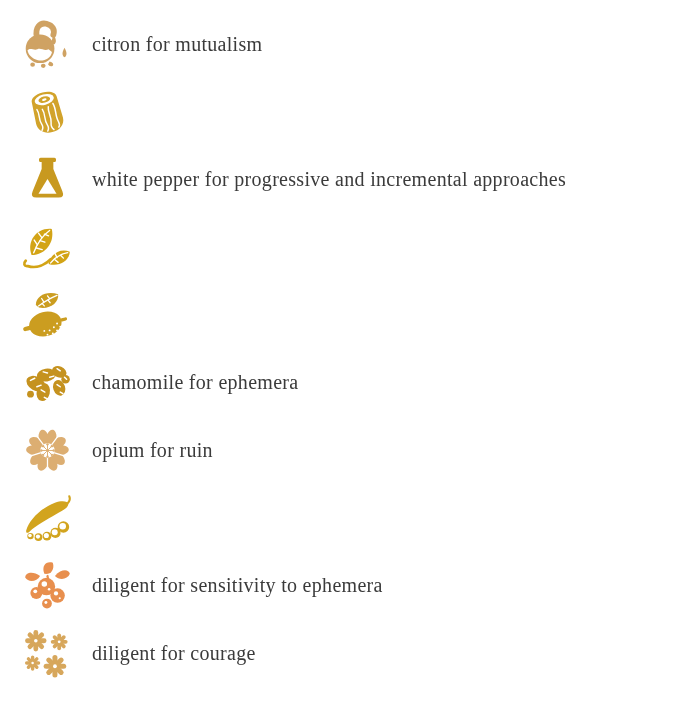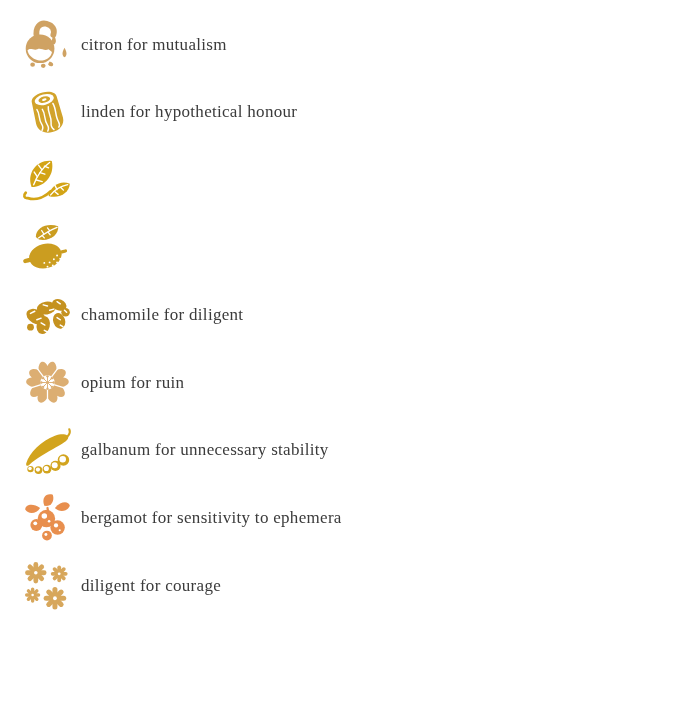--- a/index.html
+++ b/index.html
@@ -1,21 +1,21 @@
 <!DOCTYPE html>
 <html><head>
 <meta charset="utf-8">
 <style>
   html,body{margin:0;padding:0;background:#ffffff;}
   body{width:683px;height:720px;overflow:hidden;font-family:"Liberation Serif","DejaVu Serif",serif;}
   .list{padding-top:11px;}
   .row{height:67.6px;display:flex;align-items:center;padding-left:20px;}
   .iconbox{flex:0 0 54px;width:54px;height:60px;display:flex;align-items:center;justify-content:center;}
   .iconbox svg{width:51px;height:51px;display:block;}
-  .label{margin-left:7px;font-size:17px;color:#3b3b3b;letter-spacing:.3px;white-space:nowrap;}
+  .label{margin-left:18px;font-size:20px;color:#3b3b3b;letter-spacing:.3px;white-space:nowrap;}
 </style>
 </head>
 <body>
 
 <div class="list">
 
   <div class="row">
     <span class="iconbox">
       <svg viewBox="0 0 48 48" color="#cfa263">
         <g fill="currentColor">
@@ -43,23 +43,31 @@
           <ellipse cx="24" cy="11.5" rx="2.2" ry="1.1" fill="#fff"></ellipse>
           <g stroke="#fff" stroke-width="1.4" fill="none" stroke-linecap="round">
             <path d="M15,19 C17,24 14,28 16,33 C17,36 16,38 15,39"></path>
             <path d="M20,20 C22,25 19,30 21,35 C22,38 21,40 20,41"></path>
             <path d="M26,19 C24,24 27,29 25,34 C24,37 25,40 26,41"></path>
             <path d="M31,17 C33,23 30,29 32,35 C32.5,37 32,39 31,40"></path>
           </g>
         </g>
       </svg>
     </span>
-    <span class="label">linden for hypothetical honour</span>
-  </div>
-
+  </div>
+
+  <div class="row">
+    <span class="iconbox">
+      <svg viewBox="0 0 48 48" color="#c8991f">
+        <path fill="currentColor" d="M17.5,3.5 h13 q1.5,0 1.5,1.5 v1 q0,1.5 -1.5,1.5 h-1 v6.5 l8.5,21 q2.5,6 -3.5,6 h-21 q-6,0 -3.5,-6 l8.5,-21 V7.5 h-1 q-1.5,0 -1.5,-1.5 v-1 q0,-1.5 1.5,-1.5 z"></path>
+        <path fill="#fff" d="M24,23.5 L15.5,37.5 h17 Z"></path>
+      </svg>
+    </span>
+    <span class="label">white pepper for progressive and incremental approaches</span>
+  </div>
 
   <div class="row">
     <span class="iconbox">
       <svg viewBox="0 0 48 48" color="#d3a416">
         <path d="M3.5,36.5 C1,39 2,42 5.5,41.5 C14,44 22,40 27,35" stroke="currentColor" stroke-width="2.6" fill="none" stroke-linecap="round"></path>
         <g fill="currentColor">
           <path d="M9,31 C4,18 14,5 28,6.5 C31,19 22,31 9,31 Z"></path>
           <path d="M25,39.5 C27,29 37,24.5 45,28 C44.5,36.5 35,42.5 25,39.5 Z"></path>
         </g>
         <g stroke="#fff" stroke-width="1.3" fill="none" stroke-linecap="round">
@@ -127,21 +135,21 @@
           <path d="M26,19 l4,-1"></path>
             <path d="M33,11 l3,2"></path>
             <path d="M18,31 l3.5,2"></path>
           <path d="M21,38 l3,1.5"></path>
             <path d="M33,26 l3,2"></path>
             <path d="M36,33 l2.5,1.5"></path>
           <path d="M40,19 l2,2"></path>
         </g>
       </svg>
     </span>
-    <span class="label">chamomile for diligent</span>
+    <span class="label">chamomile for ephemera</span>
   </div>
 
   <div class="row">
     <span class="iconbox">
       <svg viewBox="0 0 48 48" color="#dcae72">
         <g fill="currentColor">
           <path d="M24,22.5 C17.5,20 13.5,12.5 16.5,6.5 C18.5,3 22.5,4.5 24,8.5 C25.5,4.5 29.5,3 31.5,6.5 C34.5,12.5 30.5,20 24,22.5 Z"></path>
           <path d="M24,22.5 C17.5,20 13.5,12.5 16.5,6.5 C18.5,3 22.5,4.5 24,8.5 C25.5,4.5 29.5,3 31.5,6.5 C34.5,12.5 30.5,20 24,22.5 Z" transform="rotate(72 24 24)"></path>
           <path d="M24,22.5 C17.5,20 13.5,12.5 16.5,6.5 C18.5,3 22.5,4.5 24,8.5 C25.5,4.5 29.5,3 31.5,6.5 C34.5,12.5 30.5,20 24,22.5 Z" transform="rotate(144 24 24)"></path>
           <path d="M24,22.5 C17.5,20 13.5,12.5 16.5,6.5 C18.5,3 22.5,4.5 24,8.5 C25.5,4.5 29.5,3 31.5,6.5 C34.5,12.5 30.5,20 24,22.5 Z" transform="rotate(216 24 24)"></path>
@@ -195,21 +203,20 @@
         </g>
         <g fill="#fff">
           <circle cx="7.5" cy="40.9" r="1.7"></circle>
           <circle cx="15" cy="41.9" r="2"></circle>
           <circle cx="22.9" cy="40.9" r="2.4"></circle>
           <circle cx="30.8" cy="37.8" r="2.8"></circle>
           <circle cx="38.3" cy="32.3" r="3.1"></circle>
         </g>
       </svg>
     </span>
-    <span class="label">galbanum for unnecessary stability</span>
   </div>
 
   <div class="row">
     <span class="iconbox">
       <svg viewBox="0 0 48 48" color="#e88f4e">
         <g fill="currentColor">
           <path d="M21,13 C18,5 23,0.5 29,2.5 C31,9 27,14 21,13 Z"></path>
           <path d="M31,15 C37,8 44,8.5 45,13 C43,18.5 35,19.5 31,15 Z"></path>
           <path d="M17,15 C10,10 3,12 3,16.5 C6,21.5 14,20.5 17,15 Z"></path>
           <path d="M24,15 l1,5" stroke="currentColor" stroke-width="2" stroke-linecap="round"></path>
@@ -221,21 +228,21 @@
         <g fill="#fff">
           <circle cx="21" cy="22.5" r="2.6"></circle>
             <circle cx="25.5" cy="27.5" r="1.2"></circle>
           <circle cx="32" cy="31.5" r="2"></circle>
             <circle cx="35.5" cy="36" r="1"></circle>
           <circle cx="12.5" cy="29.5" r="1.8"></circle>
           <circle cx="22.5" cy="40" r="1.4"></circle>
         </g>
       </svg>
     </span>
-    <span class="label">bergamot for sensitivity to ephemera</span>
+    <span class="label">diligent for sensitivity to ephemera</span>
   </div>
 
   <div class="row">
     <span class="iconbox">
       <svg viewBox="0 0 48 48" color="#d7a75c">
         <g transform="translate(13 12) scale(1.12)">
           <g stroke="currentColor" stroke-width="4" stroke-linecap="round" fill="none">
             <path d="M2.5,0 L7,0"></path>
               <path d="M1.77,1.77 L4.95,4.95"></path>
               <path d="M0,2.5 L0,7"></path>

